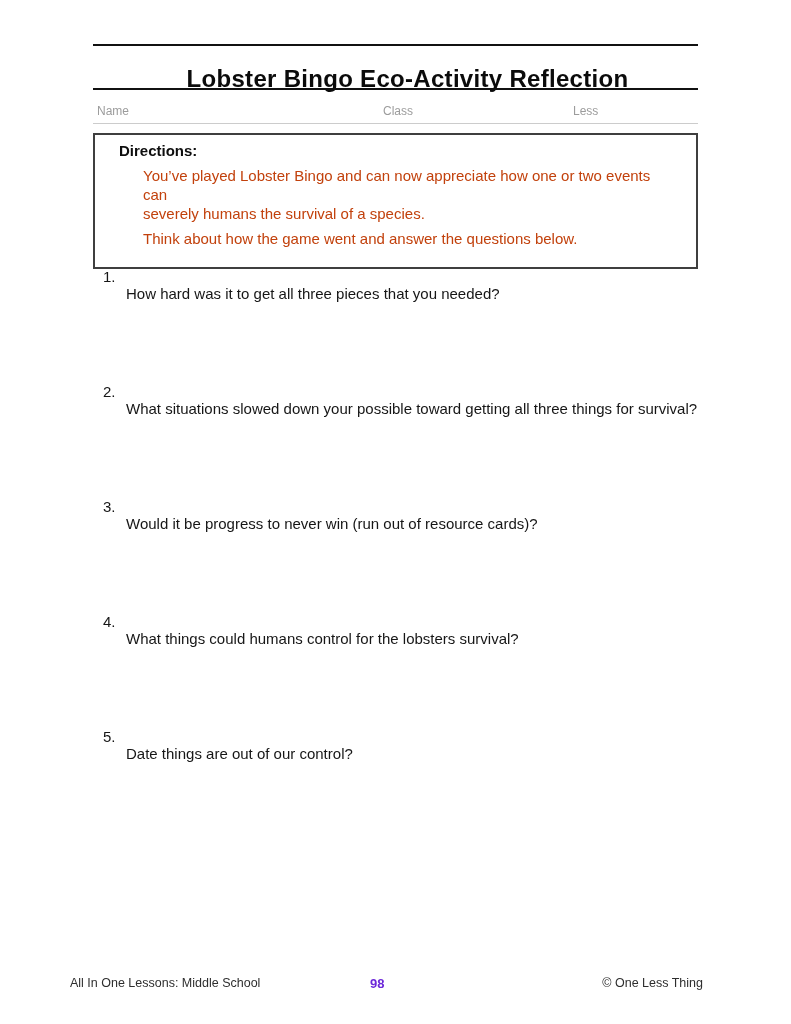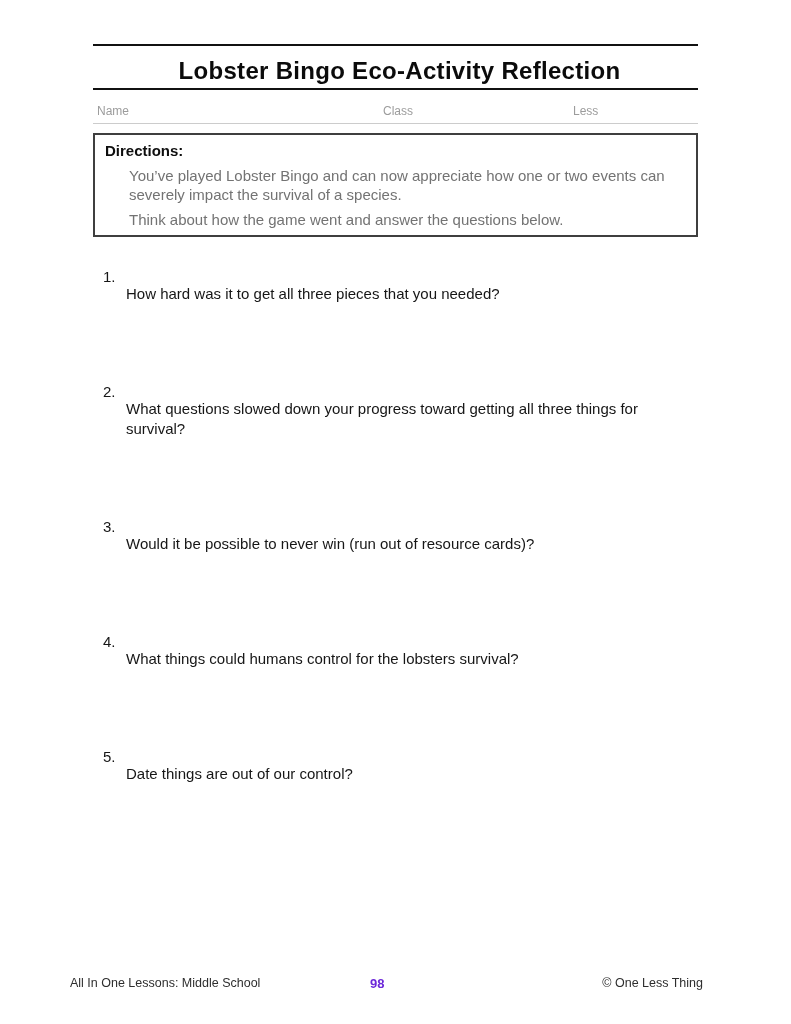--- a/index.html
+++ b/index.html
@@ -58,33 +58,33 @@
     white-space: nowrap;
   }
   .field-name  { left: 4px; margin-top: 39px;   }
   .field-class { left: 290px; margin-top: 9px; }
   .field-date  { left: 480px; }
 
   
   .directions-box {
     top: 133px;
     box-sizing: border-box;
-    height: 104px;
+    height: 136px;
     border: 2px solid #3f3f3f;
-    padding: 6px 10px;
+    padding: 6px 24px;
     font-size: 15px;
     line-height: 19px;
   }
   .directions-heading {
     font-weight: bold;
     color: #0e0e0e;
   }
   .directions-paragraph {
     margin: 6px 0 0 24px;
-    color: #737373;
+    color: #c2410c;
   }
 
   
   .question-list {
     top: 267px;
     list-style: none;
     margin: 0;
     padding: 0;
     font-size: 15px;
     line-height: 20px;
@@ -133,50 +133,50 @@
   }
 
   .abs { position: absolute; }
 </style>
 </head>
 <body>
 
 <div class="page">
 
   <div class="content abs title-rule-top"></div>
-  <h1 class="content abs page-title" style="margin:4px;">Lobster Bingo Eco-Activity Reflection</h1>
+  <h1 class="content abs page-title" style="margin:12px;">Lobster Bingo Eco-Activity Reflection</h1>
   <div class="content abs title-rule-bottom"></div>
 
   <div class="content abs id-row">
     <span class="field-label field-name">Name</span>
     <span class="field-label field-class">Class</span>
     <span class="field-label field-date">Less</span>
   </div>
 
   <div class="content abs directions-box">
     <div class="directions-heading">Directions:</div>
     <div class="directions-paragraph">
       <div>You’ve played Lobster Bingo and can now appreciate how one or two events can</div>
-      <div>severely impact the survival of a species.</div>
+      <div>severely humans the survival of a species.</div>
     </div>
     <div class="directions-paragraph">Think about how the game went and answer the questions below.</div>
   </div>
 
   <ol class="content abs question-list">
     <li class="question-item">
       <span class="question-number">1.</span>
       <span class="question-text">How hard was it to get all three pieces that you needed?</span>
     </li>
     <li class="question-item">
       <span class="question-number">2.</span>
-      <span class="question-text">What questions slowed down your progress toward getting all three things for survival?</span>
+      <span class="question-text">What situations slowed down your possible toward getting all three things for survival?</span>
     </li>
     <li class="question-item">
       <span class="question-number">3.</span>
-      <span class="question-text">Would it be possible to never win (run out of resource cards)?</span>
+      <span class="question-text">Would it be progress to never win (run out of resource cards)?</span>
     </li>
     <li class="question-item">
       <span class="question-number">4.</span>
       <span class="question-text">What things could humans control for the lobsters survival?</span>
     </li>
     <li class="question-item">
       <span class="question-number">5.</span>
       <span class="question-text">Date things are out of our control?</span>
     </li>
   </ol>

